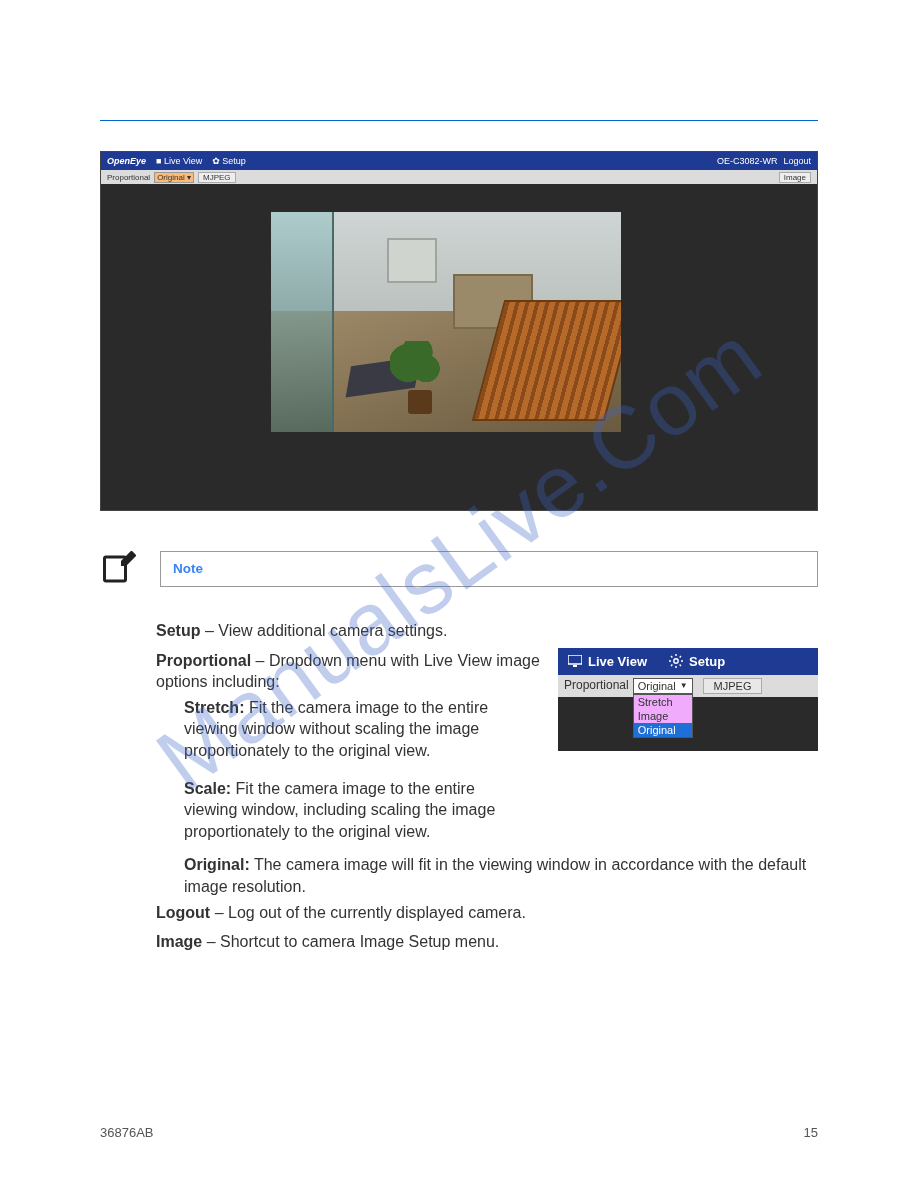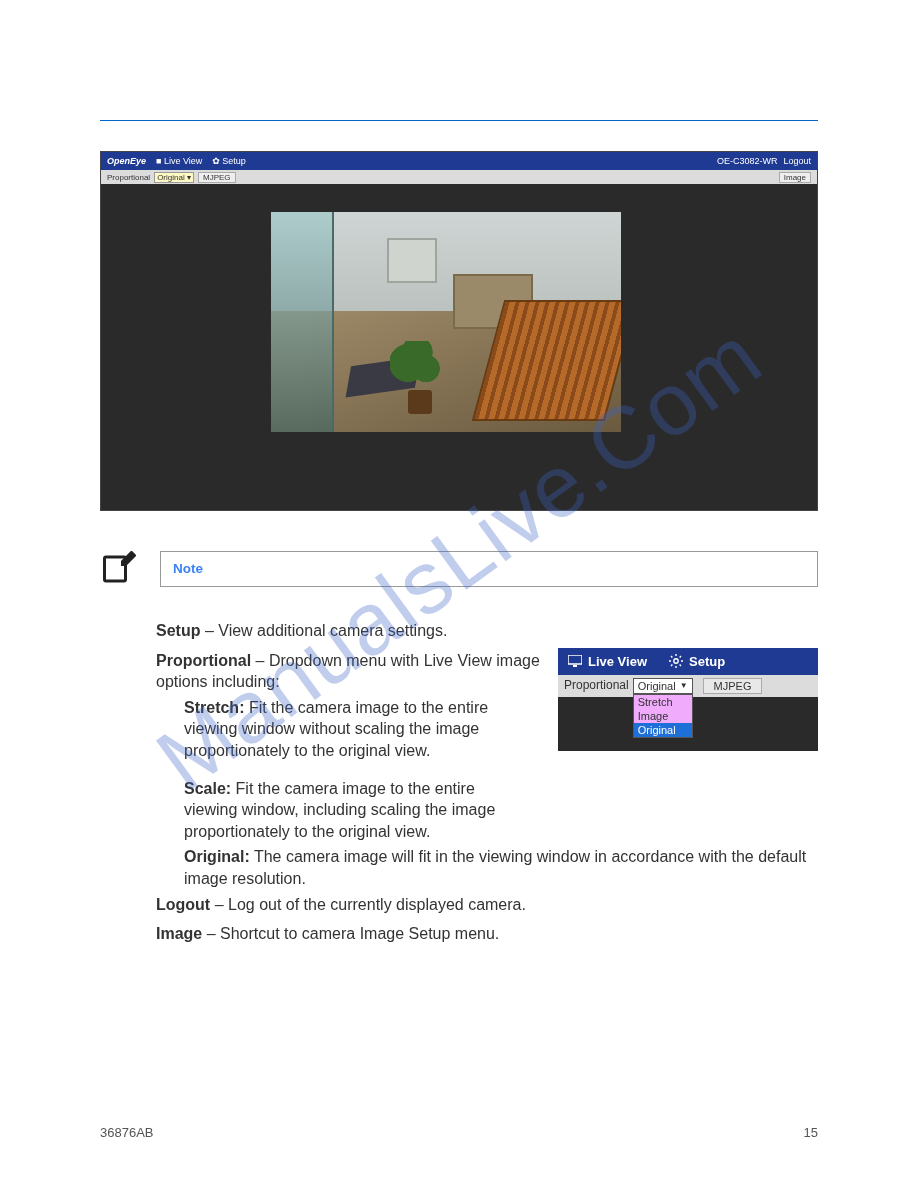--- a/index.html
+++ b/index.html
@@ -44,21 +44,21 @@
     background: #dcdcdc;
     height: 14px;
     display: flex;
     align-items: center;
     padding: 0 6px;
     font-size: 8px;
     color: #333;
     justify-content: space-between;
   }
   .tb-left { display: flex; align-items: center; gap: 4px; }
-  .tb-select { border: 1px solid #999; background: #fef9c3; padding: 0 2px; font-size: 8px; }
+  .tb-select { border: 1px solid #999; background: #fdba74; padding: 0 2px; font-size: 8px; }
   .tb-btn { border: 1px solid #aaa; background: #eee; padding: 0 4px; font-size: 8px; }
   .camera-area {
     position: absolute;
     left: 170px; top: 60px;
     width: 350px; height: 220px;
     overflow: hidden;
   }
   
   .cam-floor { position:absolute; left:0; right:0; bottom:0; height:55%; background: linear-gradient(160deg,#a08c6a 0%, #6a5a3f 100%); }
   .cam-wall  { position:absolute; left:0; right:0; top:0; height:48%; background: linear-gradient(#cfd5d4,#b9c0bd); }
@@ -269,21 +269,21 @@
               <div class="selected">Original</div>
             </div>
           </div>
           <span class="mjpeg-btn">MJPEG</span>
         </div>
         <div class="inset-dark"></div>
       </div>
     </div>
 
     <div class="indent-list" style="width:auto;">
-      <p style="margin-top:0;"><span class="bold">Original:</span><span> The camera image will fit in the viewing window in accordance with the default image resolution.</span></p>
+      <p style="margin-top:8px;"><span class="bold">Original:</span><span> The camera image will fit in the viewing window in accordance with the default image resolution.</span></p>
     </div>
 
     <p><span class="bold">Logout</span><span> – Log out of the currently displayed camera.</span></p>
     <p style="margin-top:8px;"><span class="bold"></span><span class="bold">Image</span><span> – Shortcut to camera Image Setup menu.</span></p>
   </div>
 </div>
 
 <div class="watermark">ManualsLive.Com</div>
 
 <div class="footer">

